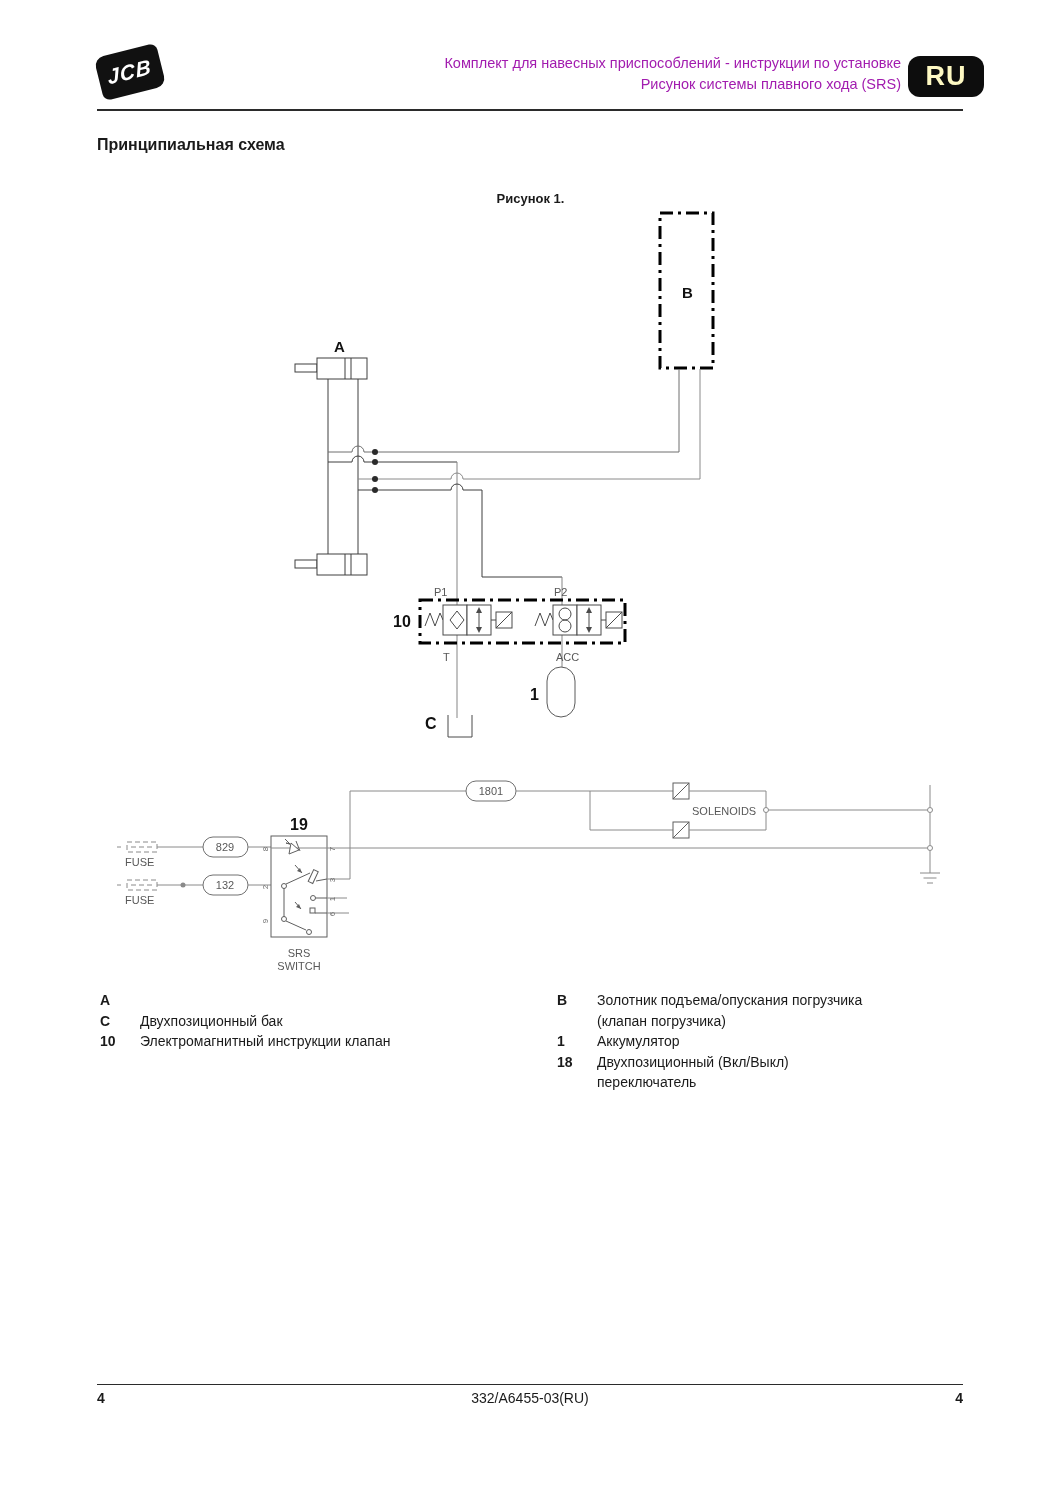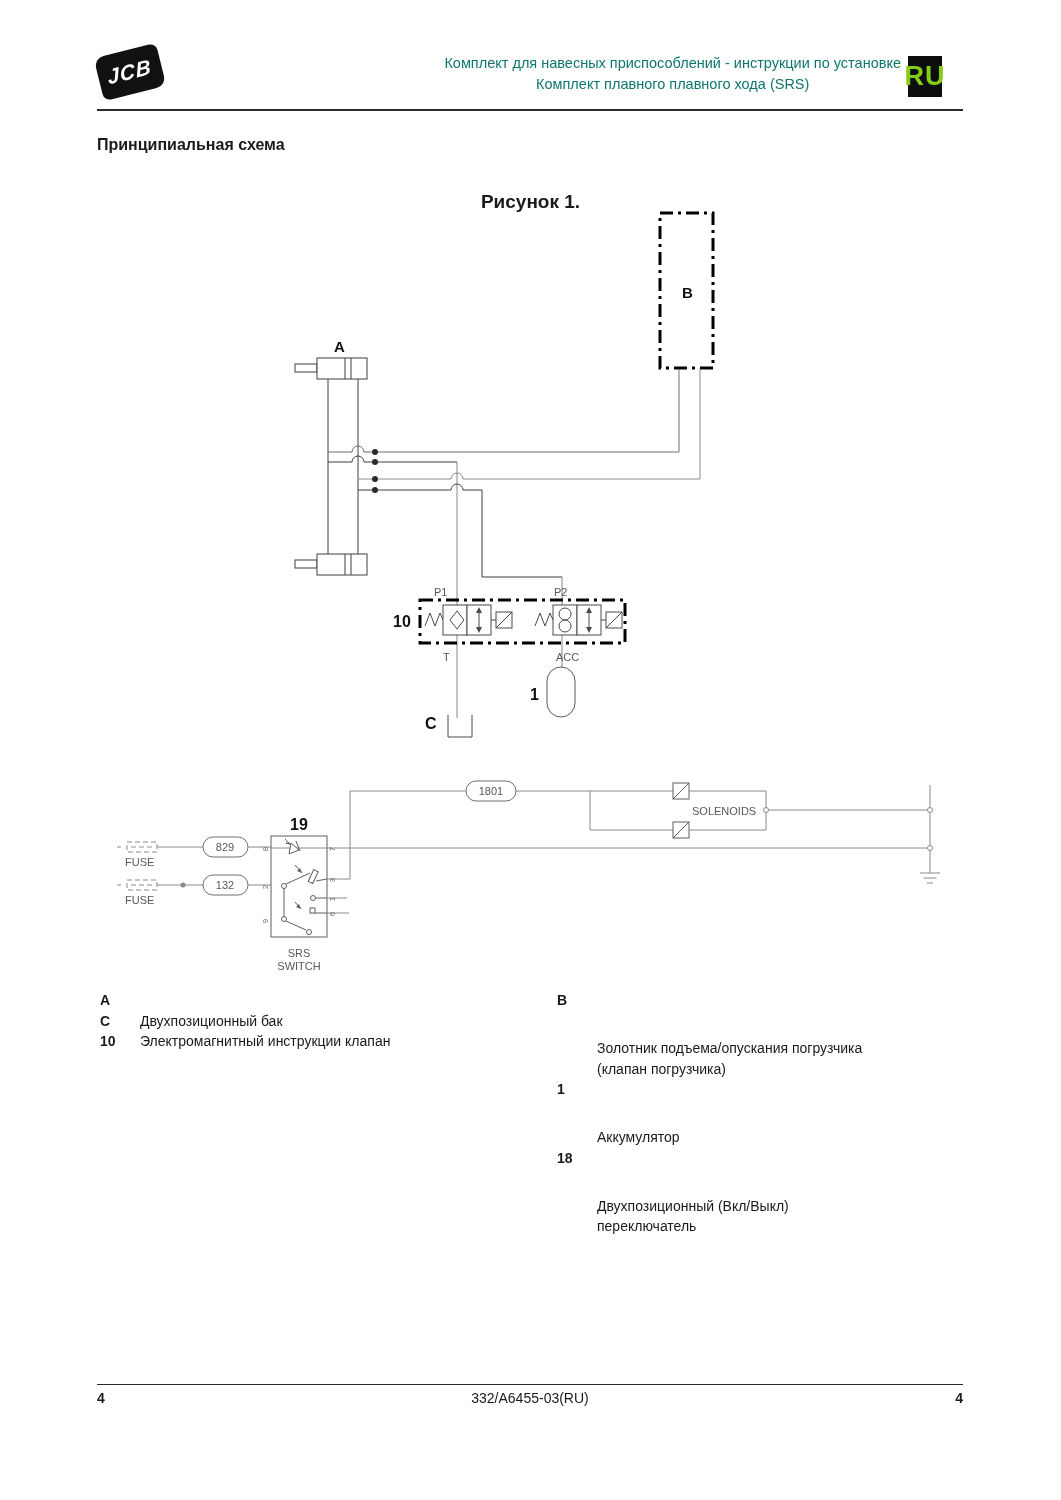--- a/index.html
+++ b/index.html
@@ -5,36 +5,36 @@
   html,body{margin:0;padding:0;background:#e8e8e8;}
   #page{position:relative;width:1061px;height:1500px;background:#ffffff;margin:0 auto;
         font-family:"Liberation Sans", sans-serif;color:#1a1a1a;overflow:hidden;}
   .abs{position:absolute;}
 
   
   #logo{left:98px;top:50px;width:64px;height:44px;background:#111;border-radius:10px 7px 10px 7px;
         transform:rotate(-14deg);display:flex;align-items:center;justify-content:center;}
   #logo span{color:#fff;font-weight:900;font-style:italic;font-size:21px;letter-spacing:1px;
         transform:skewX(-8deg);}
-  #header-text{right:160px;top:53px;text-align:center;font-size:14.5px;line-height:20.5px;color:#0f766e;}
-  #ru-badge{left:908px;top:56px;width:34px;height:41px;background:#0d0d0d;color:#84cc16;
-        display:flex;align-items:center;justify-content:center;font-size:27px;font-weight:bold;letter-spacing:1px;}
+  #header-text{right:160px;top:53px;text-align:right;font-size:14.5px;line-height:20.5px;color:#a21caf;}
+  #ru-badge{left:908px;top:56px;width:76px;height:41px;background:#0d0d0d;color:#fef9c3;
+        display:flex;align-items:center;justify-content:center;font-size:27px;font-weight:bold;letter-spacing:1px;border-radius:12px;}
   #header-rule{left:97px;top:109px;width:866px;border-top:2px solid #2b2b2b;height:0;}
 
   #section-title{left:97px;top:136px;font-size:16px;font-weight:bold;}
-  #figure-caption{left:0;top:191px;width:1061px;text-align:center;font-size:19px;font-weight:bold;}
+  #figure-caption{left:0;top:191px;width:1061px;text-align:center;font-size:13px;font-weight:bold;}
 
   
   .legend-col{top:990px;font-size:14px;line-height:20.5px;}
   #legend-left{left:100px;width:460px;}
   #legend-right{left:557px;width:420px;}
   .legend-row{display:flex;align-items:flex-start;}
   .legend-key{font-weight:bold;width:40px;flex:0 0 40px;}
   #legend-left .legend-text{width:310px;}
-  #legend-right .legend-text{width:280px;margin-top:48px;}
+  #legend-right .legend-text{width:280px;}
 
   
   #footer{left:97px;top:1384px;width:866px;border-top:1.5px solid #2b2b2b;display:flex;
           justify-content:space-between;padding-top:5px;font-size:14px;}
   #footer .pg{font-weight:bold;}
 
   
   svg text{font-family:"Liberation Sans", sans-serif;}
   .lblB{font-size:15px;font-weight:bold;fill:#111;}
   .lblG{font-size:11px;fill:#585858;}
@@ -43,21 +43,21 @@
 </head>
 <body>
 
 <div id="page">
 
   <div id="logo" class="abs">
     <span>JCB</span>
   </div>
   <div id="header-text" class="abs">
     <div>Комплект для навесных приспособлений - инструкции по установке</div>
-    <div>Комплект плавного плавного хода (SRS)</div>
+    <div>Рисунок системы плавного хода (SRS)</div>
   </div>
   <div id="ru-badge" class="abs">RU</div>
   <div id="header-rule" class="abs"></div>
 
   <div id="section-title" class="abs">Принципиальная схема</div>
   <div id="figure-caption" class="abs">Рисунок 1.</div>
 
   <svg class="abs" style="left:0;top:0" width="1061" height="1500" viewBox="0 0 1061 1500">
 
     <g>

